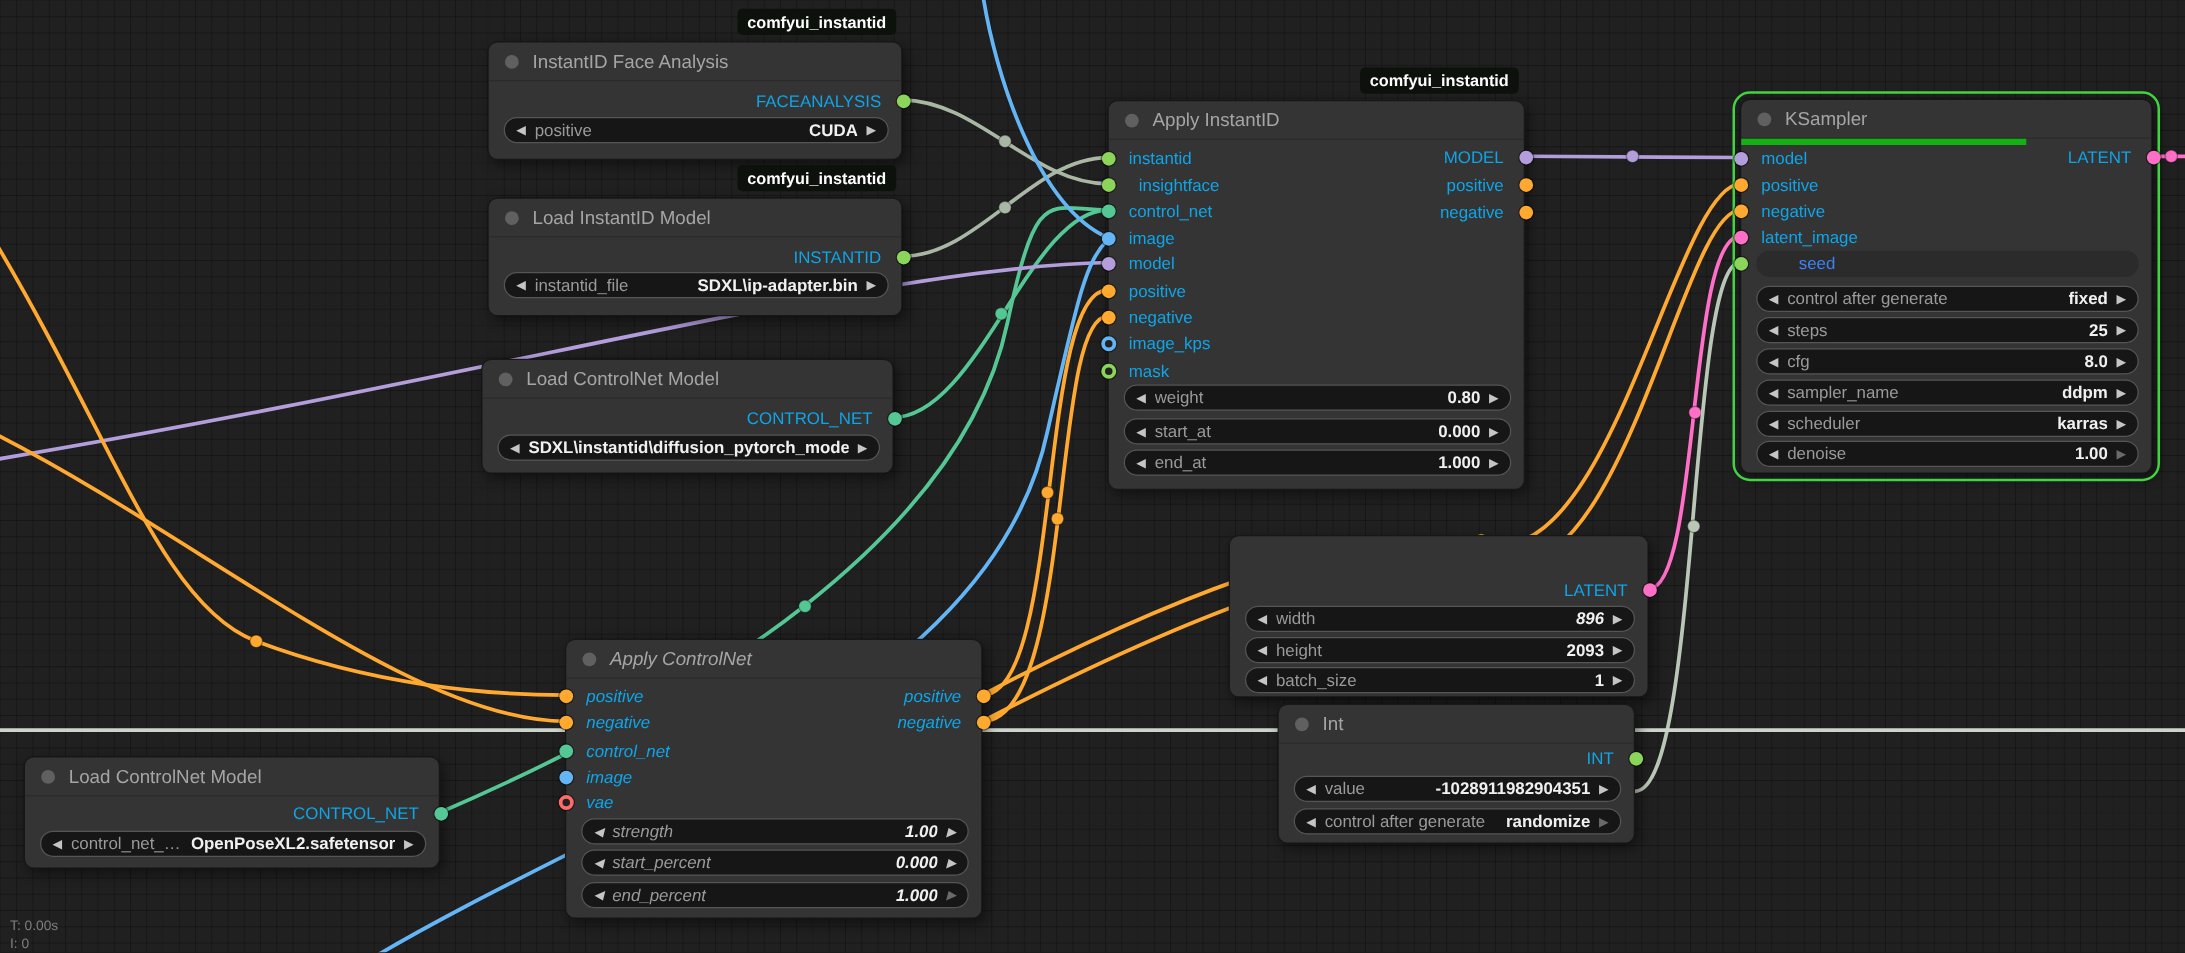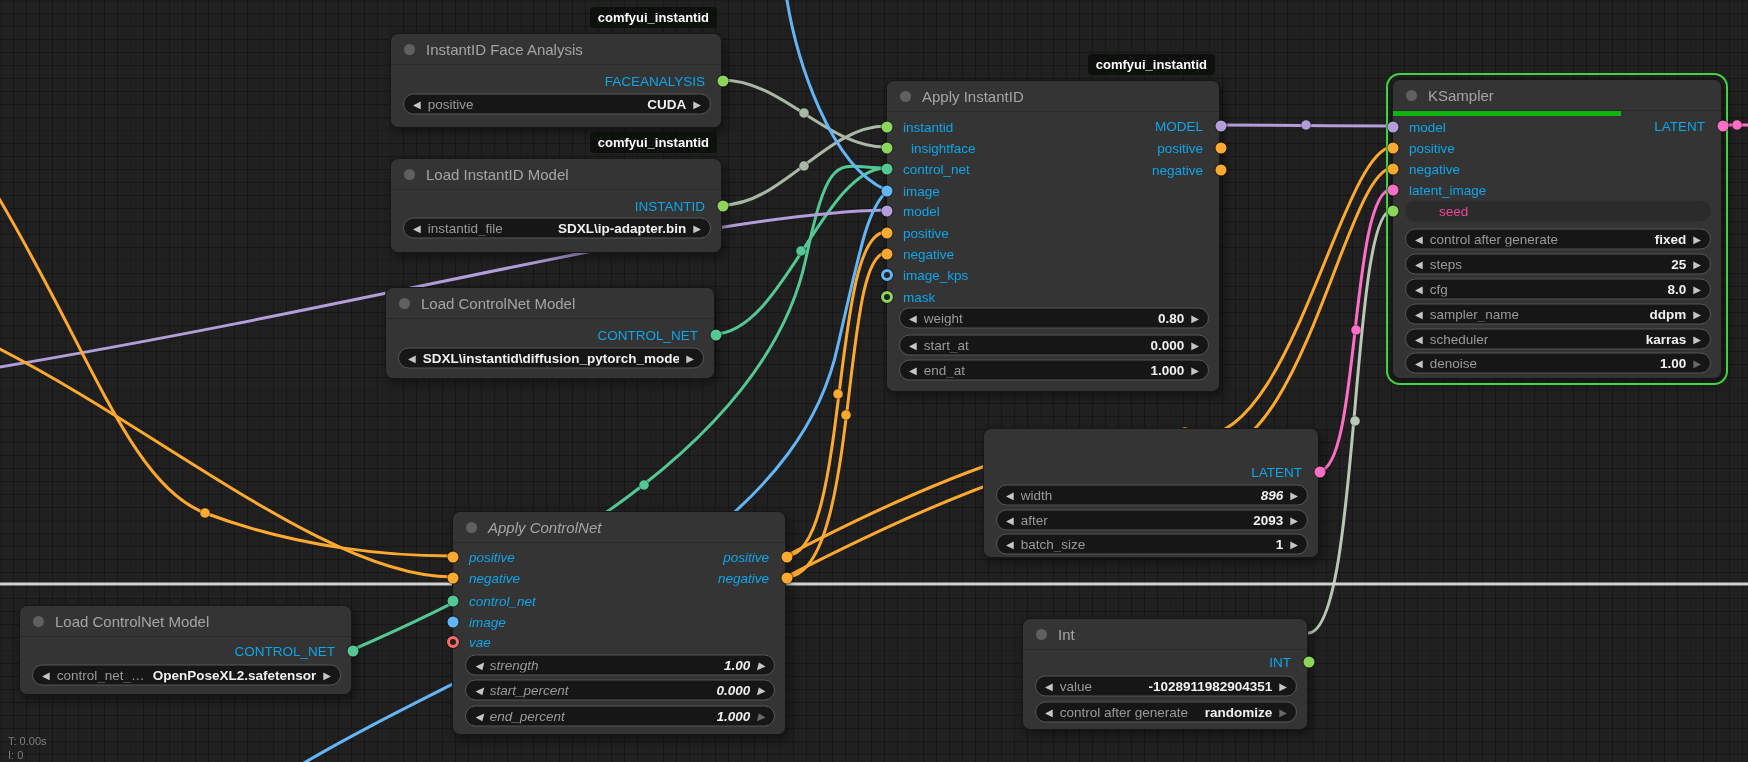--- a/index.html
+++ b/index.html
@@ -40,21 +40,21 @@
   }
   .widget{
     position:absolute;height:21px;border-radius:11px;background:#161616;border:1px solid #555555;
     display:flex;align-items:center;padding:0 9px;gap:7px;font-size:13.5px;
     transform:translateY(-50%);box-sizing:border-box;white-space:nowrap;overflow:hidden;
   }
   .widget.muted{background:#2b2b2b;border-color:rgba(0,0,0,0);}
   .widget .arr{color:#c5c5c5;font-size:10px;flex:none;}
   .widget .arr.dim{color:#6a6a6a;}
   .widget .wlabel{color:#9a9a9a;overflow:hidden;text-overflow:ellipsis;}
-  .widget.muted .wlabel{color:#ec4899;margin-left:24px;}
+  .widget.muted .wlabel{color:#3b82f6;margin-left:24px;}
   .widget .wvalue{color:#f0f0f0;font-weight:600;overflow:hidden;}
   .stats{position:absolute;left:8px;bottom:0px;color:#7f7f7f;font-size:11px;line-height:14px;}
 </style>
 </head>
 <body>
 
 <div class="canvas" id="canvas">
     <svg class="wires" width="1748" height="762" viewBox="0 0 1748 762">
       <path d="M 722 80 C 782 80 826 147 886 147" fill="none" stroke="#a9b8a5" stroke-width="3"></path>
       <circle cx="804" cy="113" r="5" fill="#a9b8a5" stroke="rgba(0,0,0,0.35)"></circle>
@@ -242,21 +242,21 @@
       <div class="slot-dot" style="left: 336px; top: 43px; background: rgb(255, 110, 199);"></div>
       <div class="slot-label" style="right: 16px; top: 43px;">LATENT</div>
       <div class="widget" style="left: 12px; width: 312px; top: 66px;">
         <span class="arr">◀</span>
         <span class="wlabel">width</span>
         <span class="wvalue" style="margin-left: auto; font-style: italic;">896</span>
         <span class="arr">▶</span>
       </div>
       <div class="widget" style="left: 12px; width: 312px; top: 91px;">
         <span class="arr">◀</span>
-        <span class="wlabel">after</span>
+        <span class="wlabel">height</span>
         <span class="wvalue" style="margin-left: auto;">2093</span>
         <span class="arr">▶</span>
       </div>
       <div class="widget" style="left: 12px; width: 312px; top: 115px;">
         <span class="arr">◀</span>
         <span class="wlabel">batch_size</span>
         <span class="wvalue" style="margin-left: auto;">1</span>
         <span class="arr">▶</span>
       </div>
     </div>
@@ -305,21 +305,21 @@
       </div>
       <div class="slot-dot" style="left: 333px; top: 45px; background: rgb(84, 199, 148);"></div>
       <div class="slot-label" style="right: 16px; top: 45px;">CONTROL_NET</div>
       <div class="widget" style="left: 12px; width: 309px; top: 69px;">
         <span class="arr">◀</span>
         <span class="wlabel">control_net_n...</span>
         <span class="wvalue" style="margin-left: auto;">OpenPoseXL2.safetensors</span>
         <span class="arr">▶</span>
       </div>
     </div>
-    <div class="node" style="left: 1022px; top: 618px; width: 286px; height: 112px;">
+    <div class="node" style="left: 1022px; top: 563px; width: 286px; height: 112px;">
       <div class="node-title">
         <span class="title-dot"></span>
         <span>Int</span>
       </div>
       <div class="slot-dot" style="left: 286px; top: 43px; background: rgb(139, 214, 90);"></div>
       <div class="slot-label" style="right: 16px; top: 43px;">INT</div>
       <div class="widget" style="left: 12px; width: 262px; top: 67px;">
         <span class="arr">◀</span>
         <span class="wlabel">value</span>
         <span class="wvalue" style="margin-left: auto;">-1028911982904351</span>

